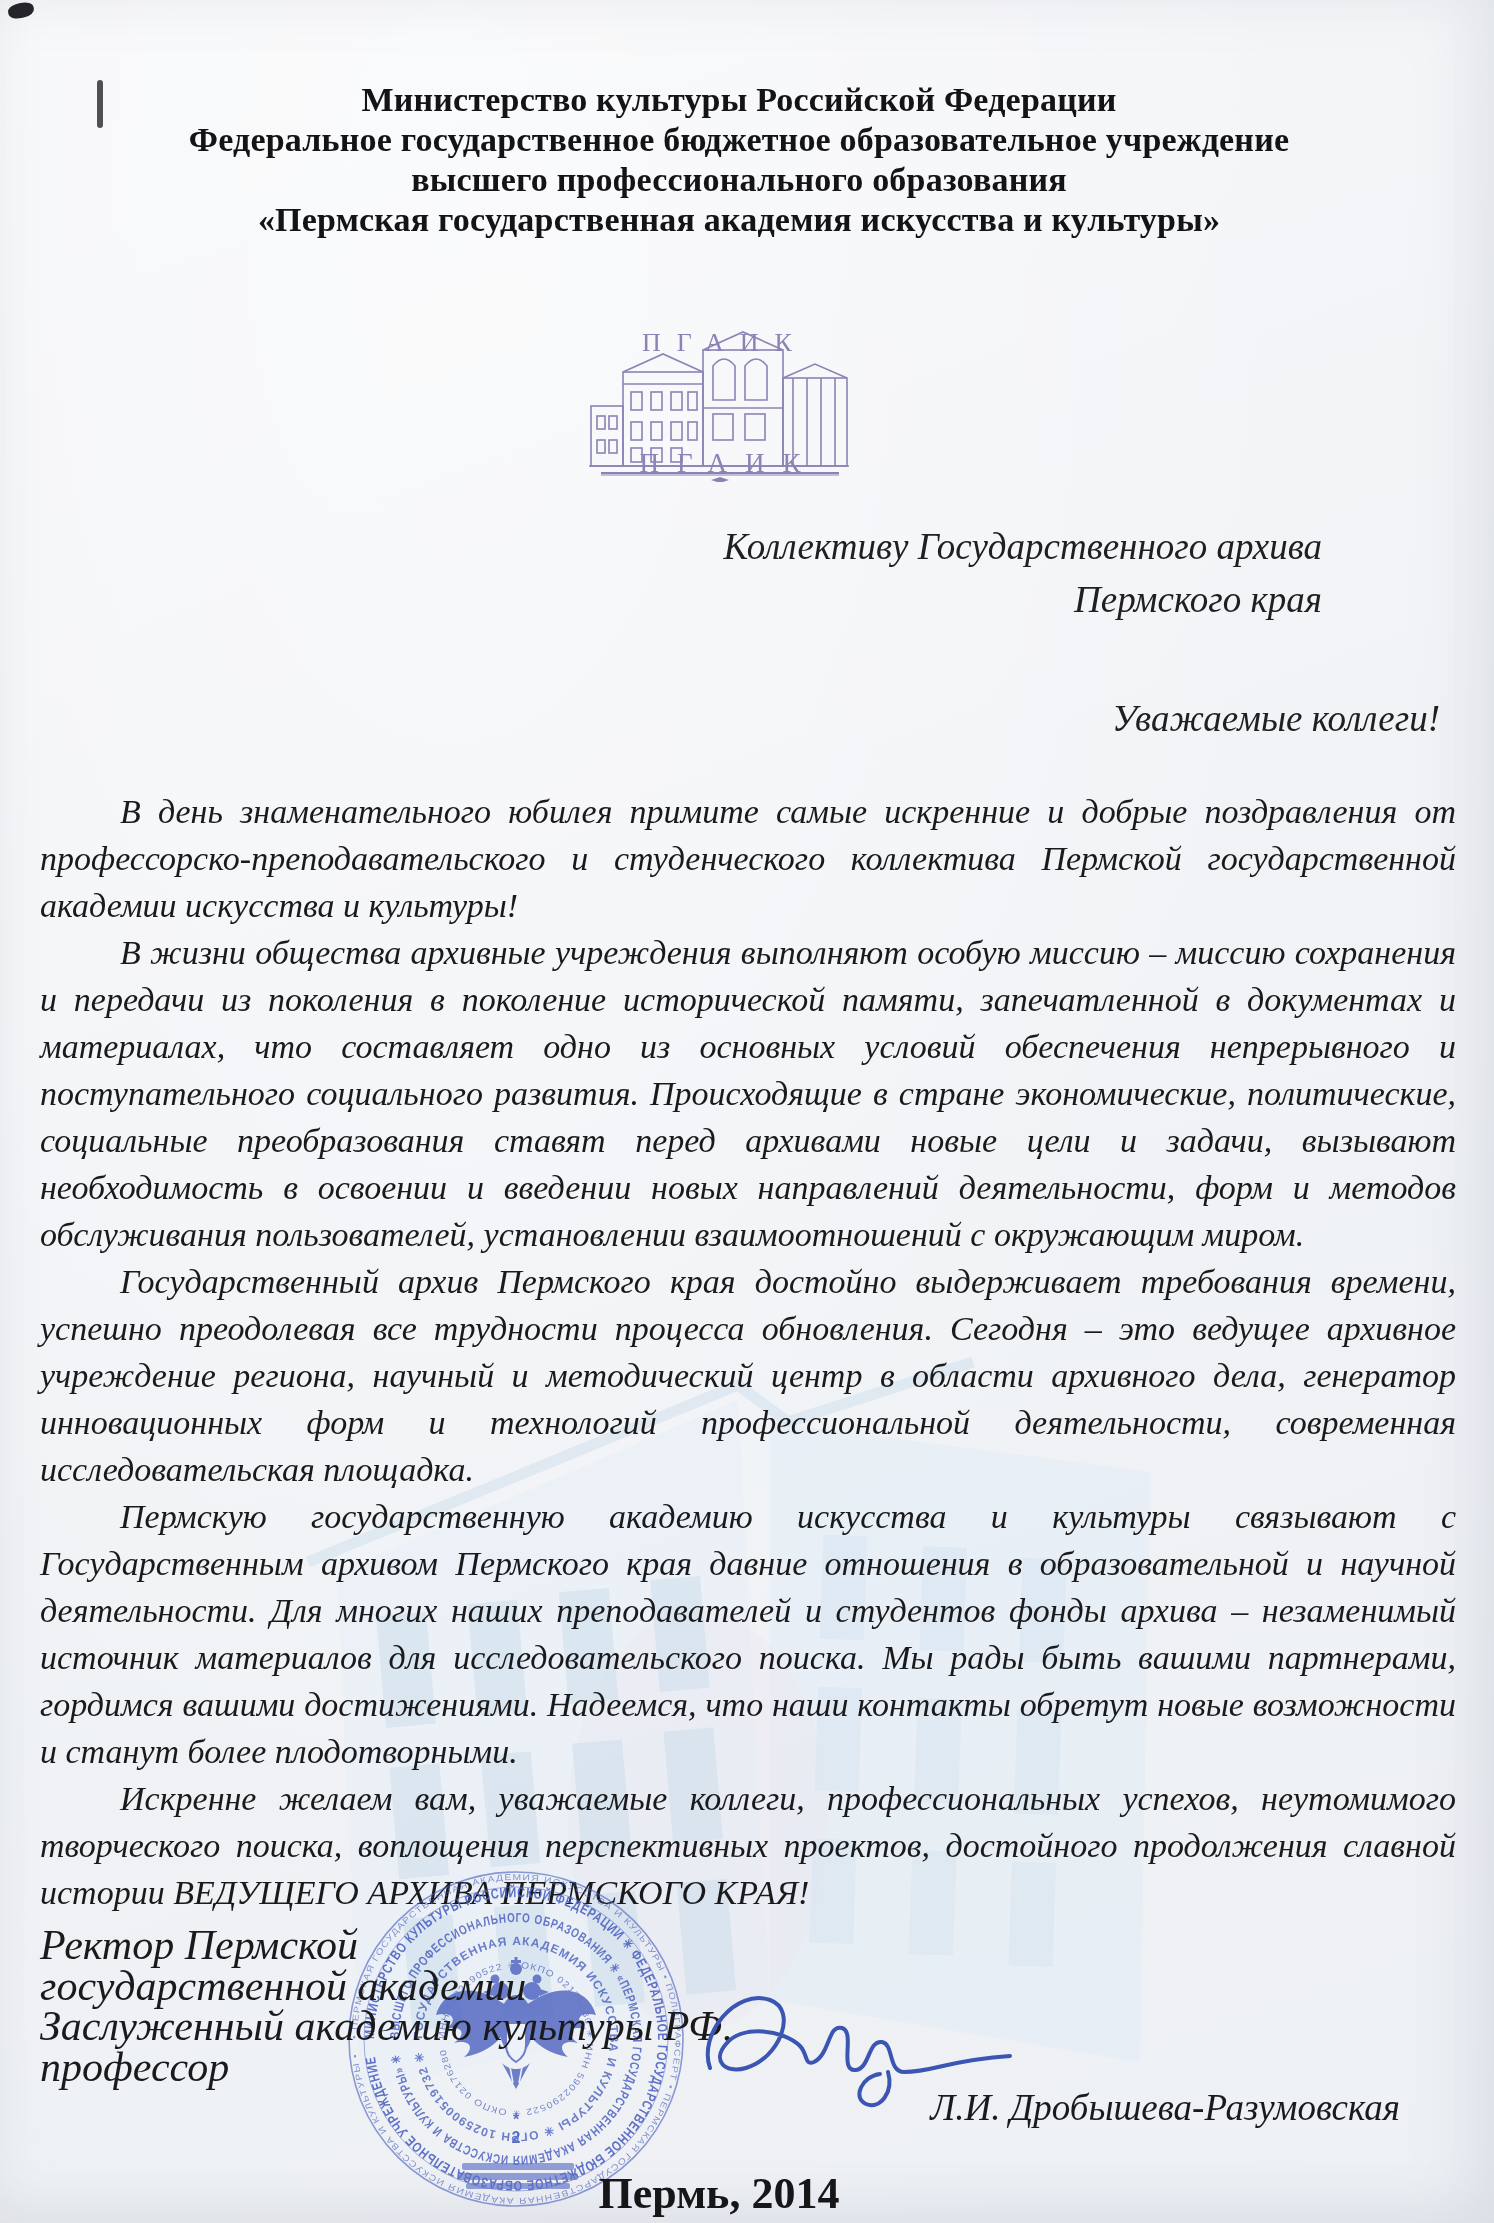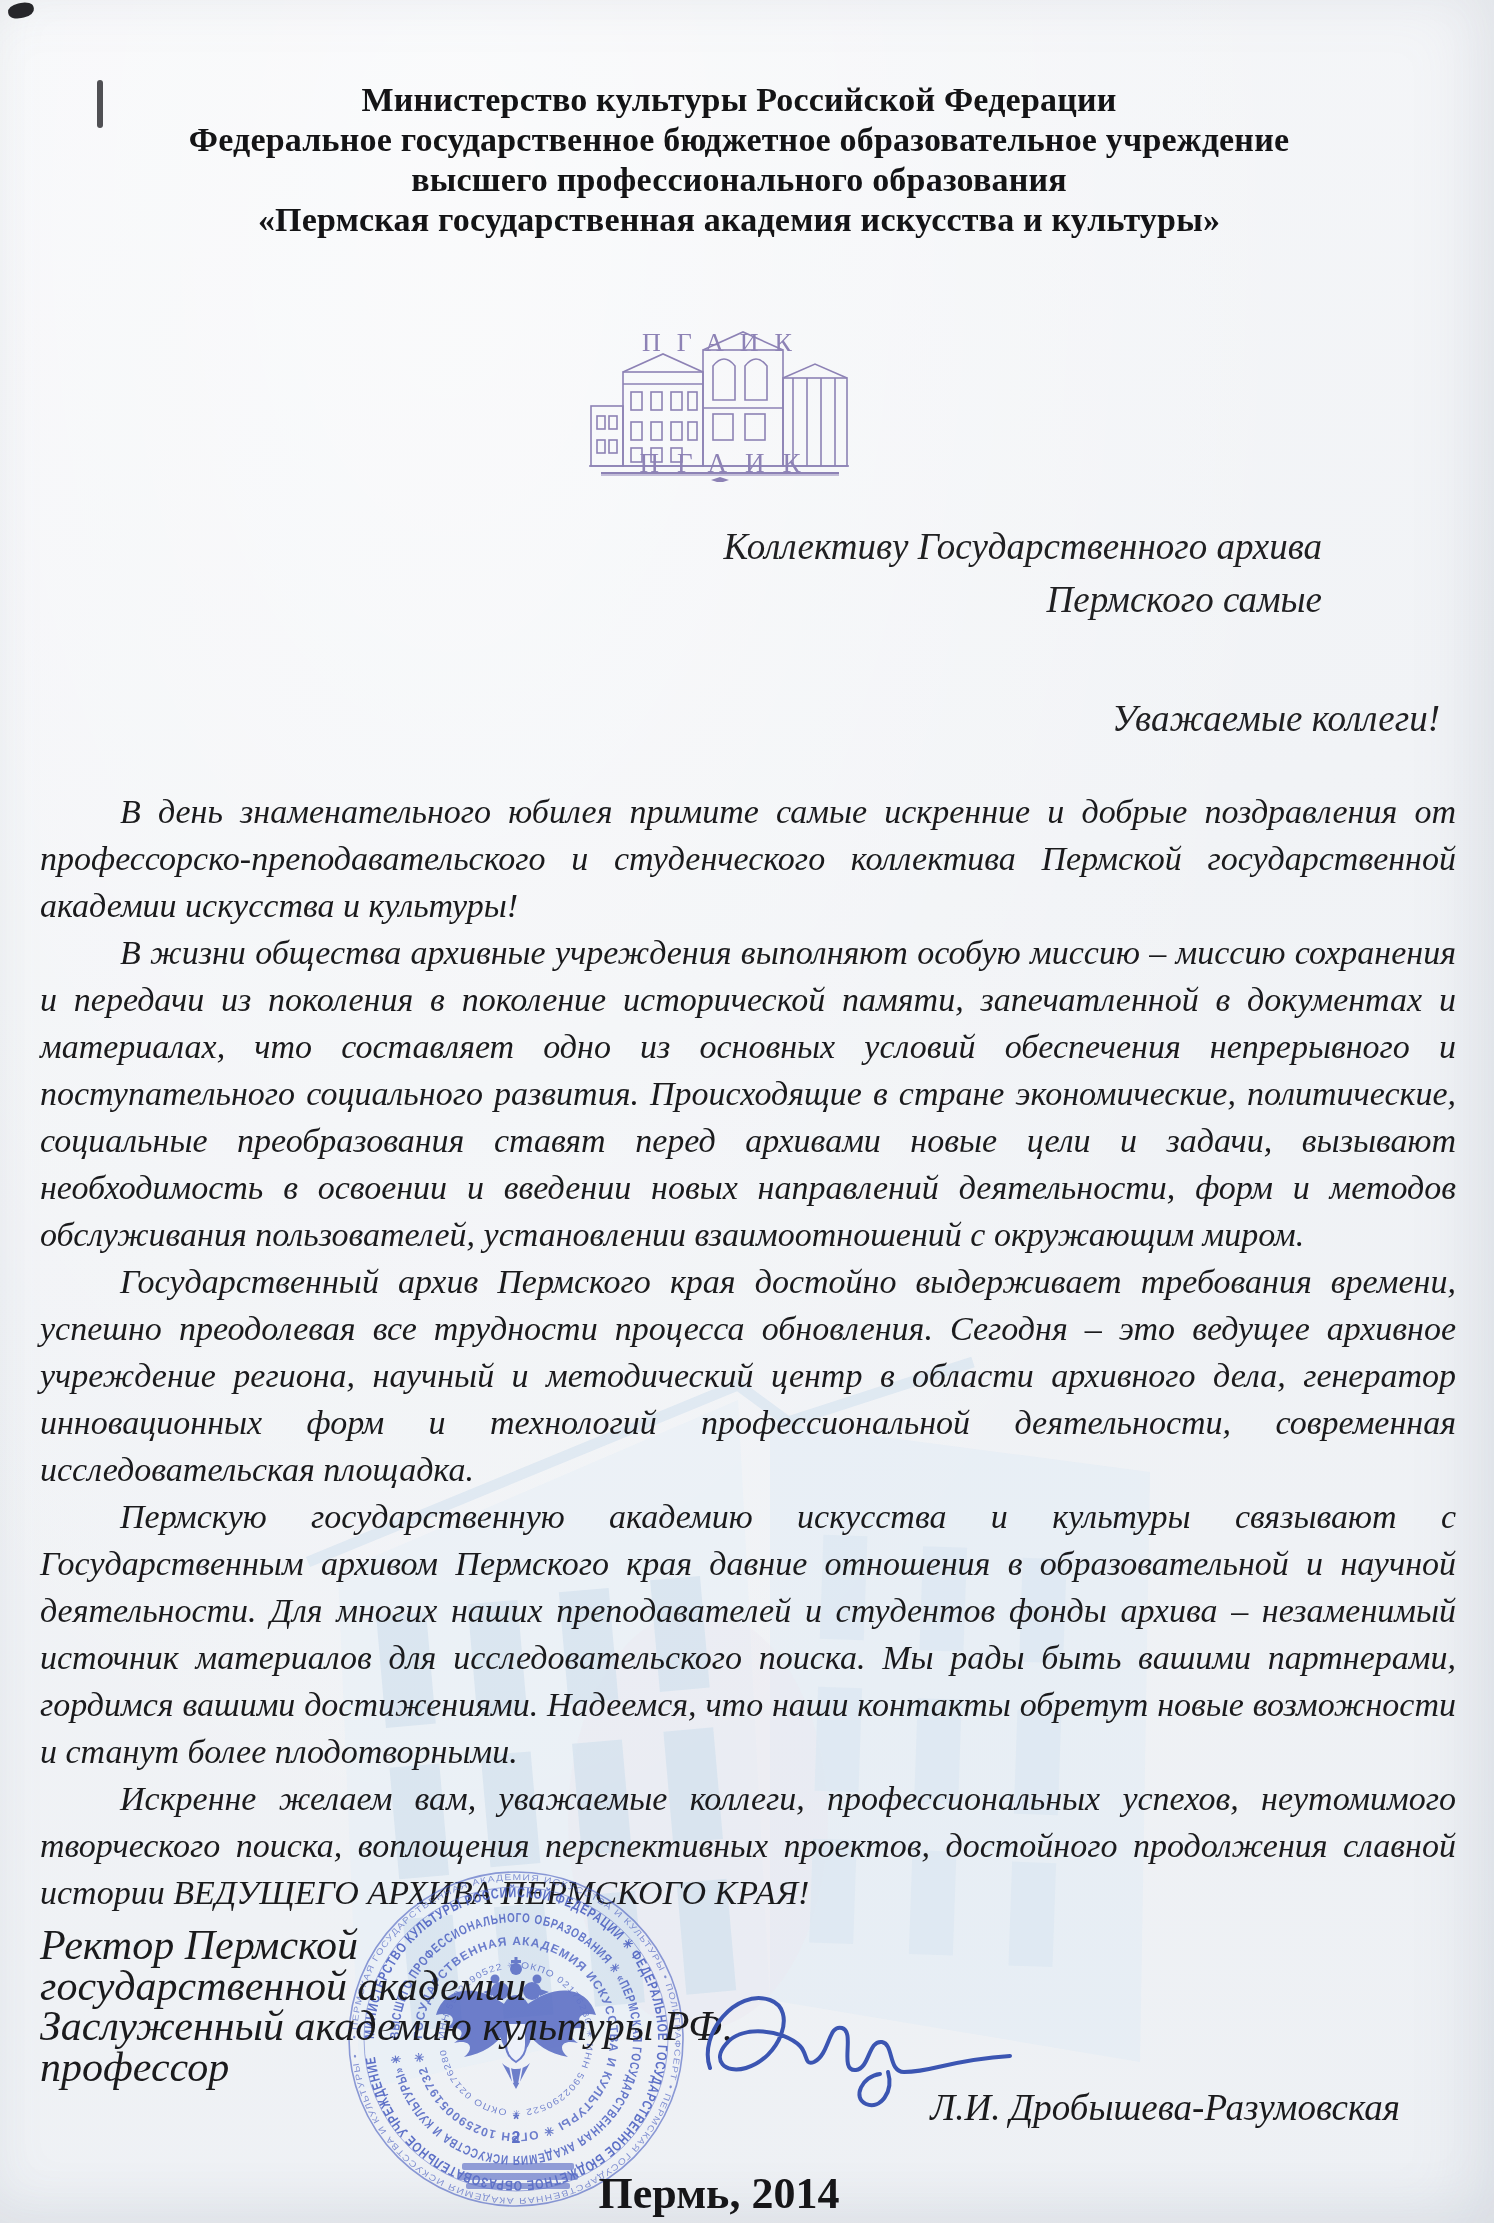--- a/index.html
+++ b/index.html
@@ -126,21 +126,21 @@
     <line x1="16" y1="151" x2="254" y2="151" stroke="#8d82b5" stroke-width="2"></line>
     <text x="140" y="147" text-anchor="middle" fill="#8d82b5" font-family="Liberation Serif, serif" font-size="26" letter-spacing="16" transform="translate(0,-117)" style="transform:none;" dy="-118">ПГАИК</text>
     <line x1="16" y1="153" x2="254" y2="153" stroke="#8d82b5" stroke-width="1"></line>
     <path d="M135 155 l9 3 l-9 3 l-9 -3 z" fill="#8d82b5"></path>
   </svg>
 
   <div style="position:absolute;left:585px;top:448px;width:270px;text-align:center;color:#8d82b5;font-size:27px;letter-spacing:18px;padding-left:18px;box-sizing:border-box;font-family:'Liberation Serif',serif;">ПГАИК</div>
 
   <div class="addressee">
     <div>Коллективу Государственного архива</div>
-    <div>Пермского самые</div>
+    <div>Пермского края</div>
   </div>
 
   <div class="salutation">Уважаемые коллеги!</div>
 
   <div class="bodytext">
     <p>В день знаменательного юбилея примите самые искренние и добрые поздравления от профессорско-преподавательского и студенческого коллектива Пермской государственной академии искусства и культуры!</p>
     <p>В жизни общества архивные учреждения выполняют особую миссию – миссию сохранения и передачи из поколения в поколение исторической памяти, запечатленной в документах и материалах, что составляет одно из основных условий обеспечения непрерывного и поступательного социального развития. Происходящие в стране экономические, политические, социальные преобразования ставят перед архивами новые цели и задачи, вызывают необходимость в освоении и введении новых направлений деятельности, форм и методов обслуживания пользователей, установлении взаимоотношений с окружающим миром.</p>
     <p>Государственный архив Пермского края достойно выдерживает требования времени, успешно преодолевая все трудности процесса обновления. Сегодня – это ведущее архивное учреждение региона, научный и методический центр в области архивного дела, генератор инновационных форм и технологий профессиональной деятельности, современная исследовательская площадка.</p>
     <p>Пермскую государственную академию искусства и культуры связывают с Государственным архивом Пермского края давние отношения в образовательной и научной деятельности. Для многих наших преподавателей и студентов фонды архива – незаменимый источник материалов для исследовательского поиска. Мы рады быть вашими партнерами, гордимся вашими достижениями. Надеемся, что наши контакты обретут новые возможности и станут более плодотворными.</p>
     <p>Искренне желаем вам, уважаемые коллеги, профессиональных успехов, неутомимого творческого поиска, воплощения перспективных проектов, достойного продолжения славной истории ВЕДУЩЕГО АРХИВА ПЕРМСКОГО КРАЯ!</p>

